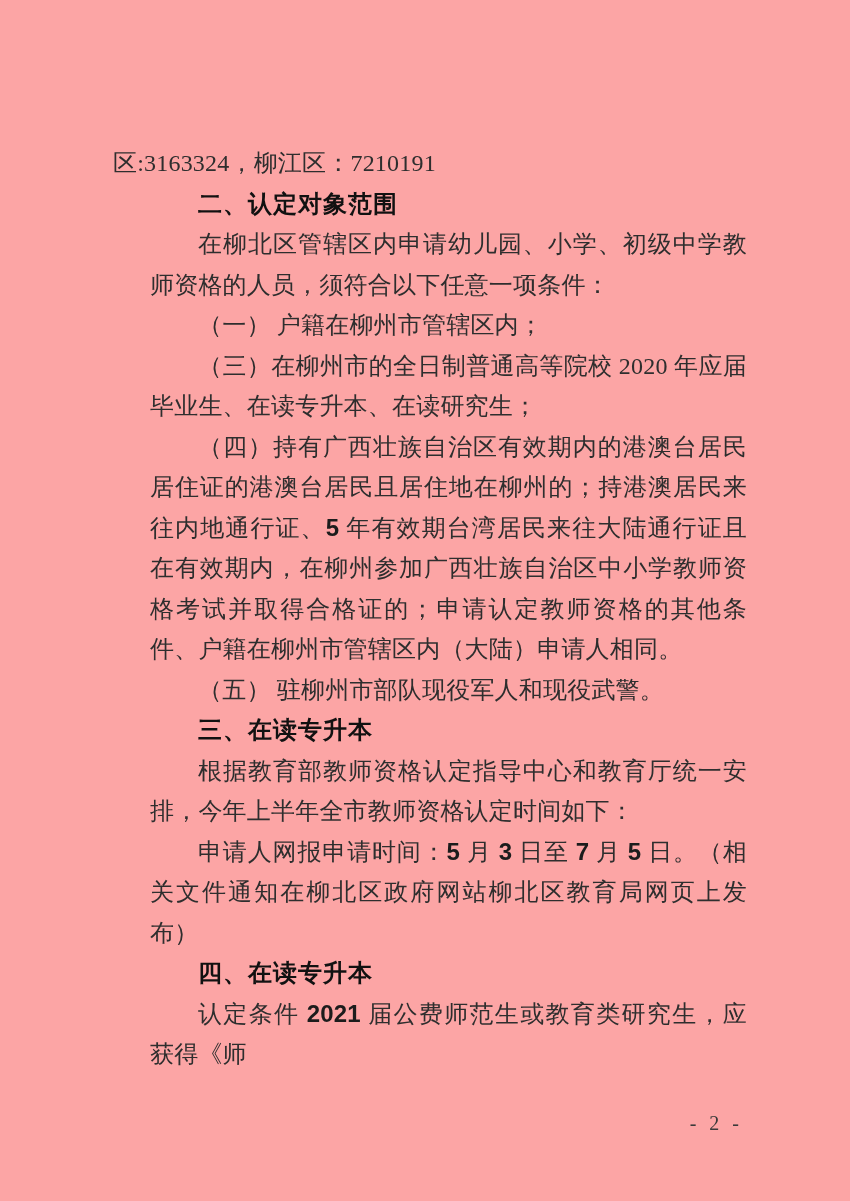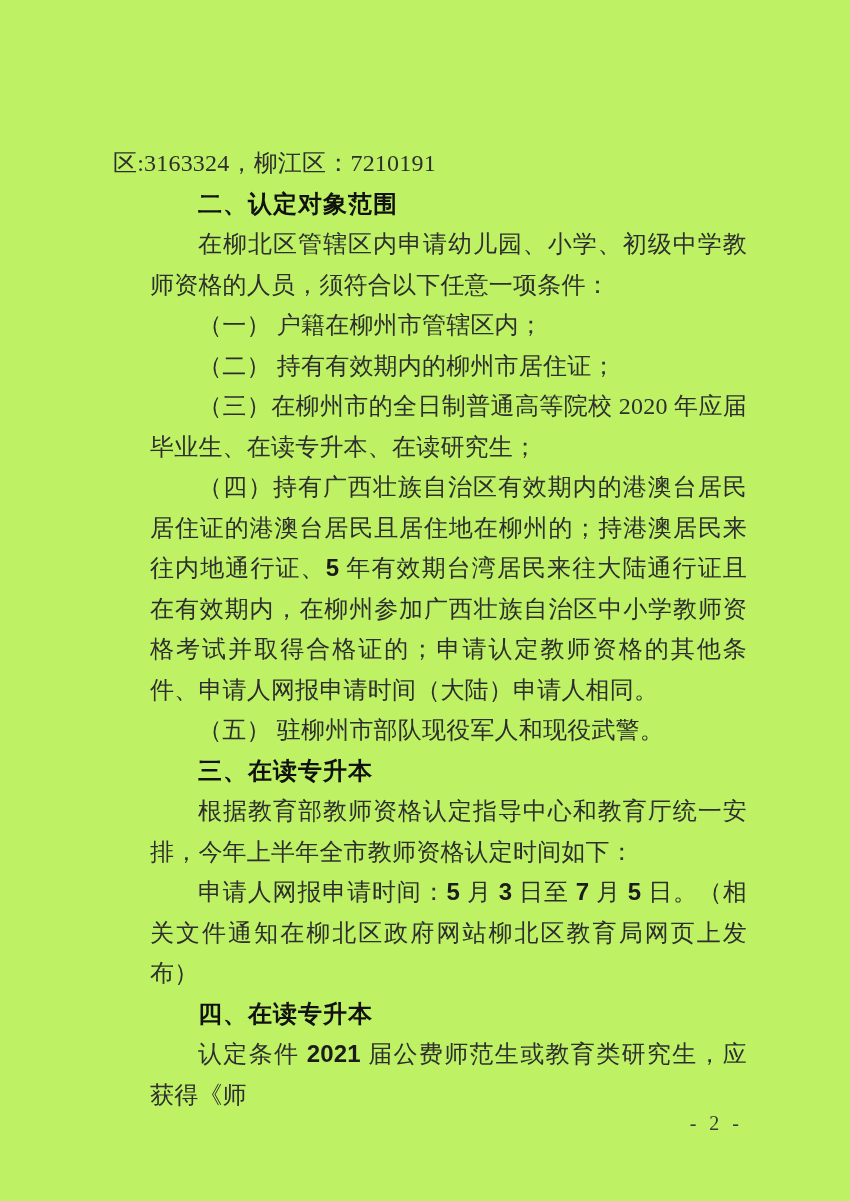--- a/index.html
+++ b/index.html
@@ -4,21 +4,21 @@
 <style>
   html, body {
     margin: 0;
     padding: 0;
     background: #ffffff;
   }
   .page {
     position: relative;
     width: 850px;
     height: 1201px;
-    background: #bef264;
+    background: #fca5a5;
     overflow: hidden;
     font-family: "Liberation Serif", "DejaVu Serif", serif;
     color: #2e2e2e;
   }
   .doc-content {
     position: absolute;
     left: 113px;
     top: 143px;
     width: 634px;
   }
@@ -58,23 +58,22 @@
 </style>
 </head>
 <body>
 
 <div class="page">
   <div class="doc-content">
       <p class="body"><span>区:3163324，柳江区：7210191</span></p>
       <p class="heading indent"><span>二、认定对象范围</span></p>
       <p class="body indent"><span>在柳北区管辖区内申请幼儿园、小学、初级中学教师资格的人员，须符合以下任意一项条件：</span></p>
       <p class="body indent"><span>（一） 户籍在柳州市管辖区内；</span></p>
-      <p class="body indent"><span>（二） 持有有效期内的柳州市居住证；</span></p>
       <p class="body indent"><span>（三）在柳州市的全日制普通高等院校 2020 年应届毕业生、在读专升本、在读研究生；</span></p>
-      <p class="body indent"><span>（四）持有广西壮族自治区有效期内的港澳台居民居住证的港澳台居民且居住地在柳州的；持港澳居民来往内地通行证、</span><span class="numeral">5</span><span> 年有效期台湾居民来往大陆通行证且在有效期内，在柳州参加广西壮族自治区中小学教师资格考试并取得合格证的；申请认定教师资格的其他条件、申请人网报申请时间（大陆）申请人相同。</span></p>
+      <p class="body indent"><span>（四）持有广西壮族自治区有效期内的港澳台居民居住证的港澳台居民且居住地在柳州的；持港澳居民来往内地通行证、</span><span class="numeral">5</span><span> 年有效期台湾居民来往大陆通行证且在有效期内，在柳州参加广西壮族自治区中小学教师资格考试并取得合格证的；申请认定教师资格的其他条件、户籍在柳州市管辖区内（大陆）申请人相同。</span></p>
       <p class="body indent"><span>（五） 驻柳州市部队现役军人和现役武警。</span></p>
       <p class="heading indent"><span>三、在读专升本</span></p>
       <p class="body indent"><span>根据教育部教师资格认定指导中心和教育厅统一安排，今年上半年全市教师资格认定时间如下：</span></p>
       <p class="body indent"><span>申请人网报申请时间：</span><span class="numeral">5</span><span> 月 </span><span class="numeral">3</span><span> 日至 </span><span class="numeral">7</span><span> 月 </span><span class="numeral">5</span><span> 日。（相关文件通知在柳北区政府网站柳北区教育局网页上发布）</span></p>
       <p class="heading indent"><span>四、在读专升本</span></p>
       <p class="body indent"><span>认定条件 </span><span class="numeral">2021</span><span> 届公费师范生或教育类研究生，应获得《师</span></p>
     </div>
   <div class="page-footer">
     <span>- 2 -</span>
   </div>

